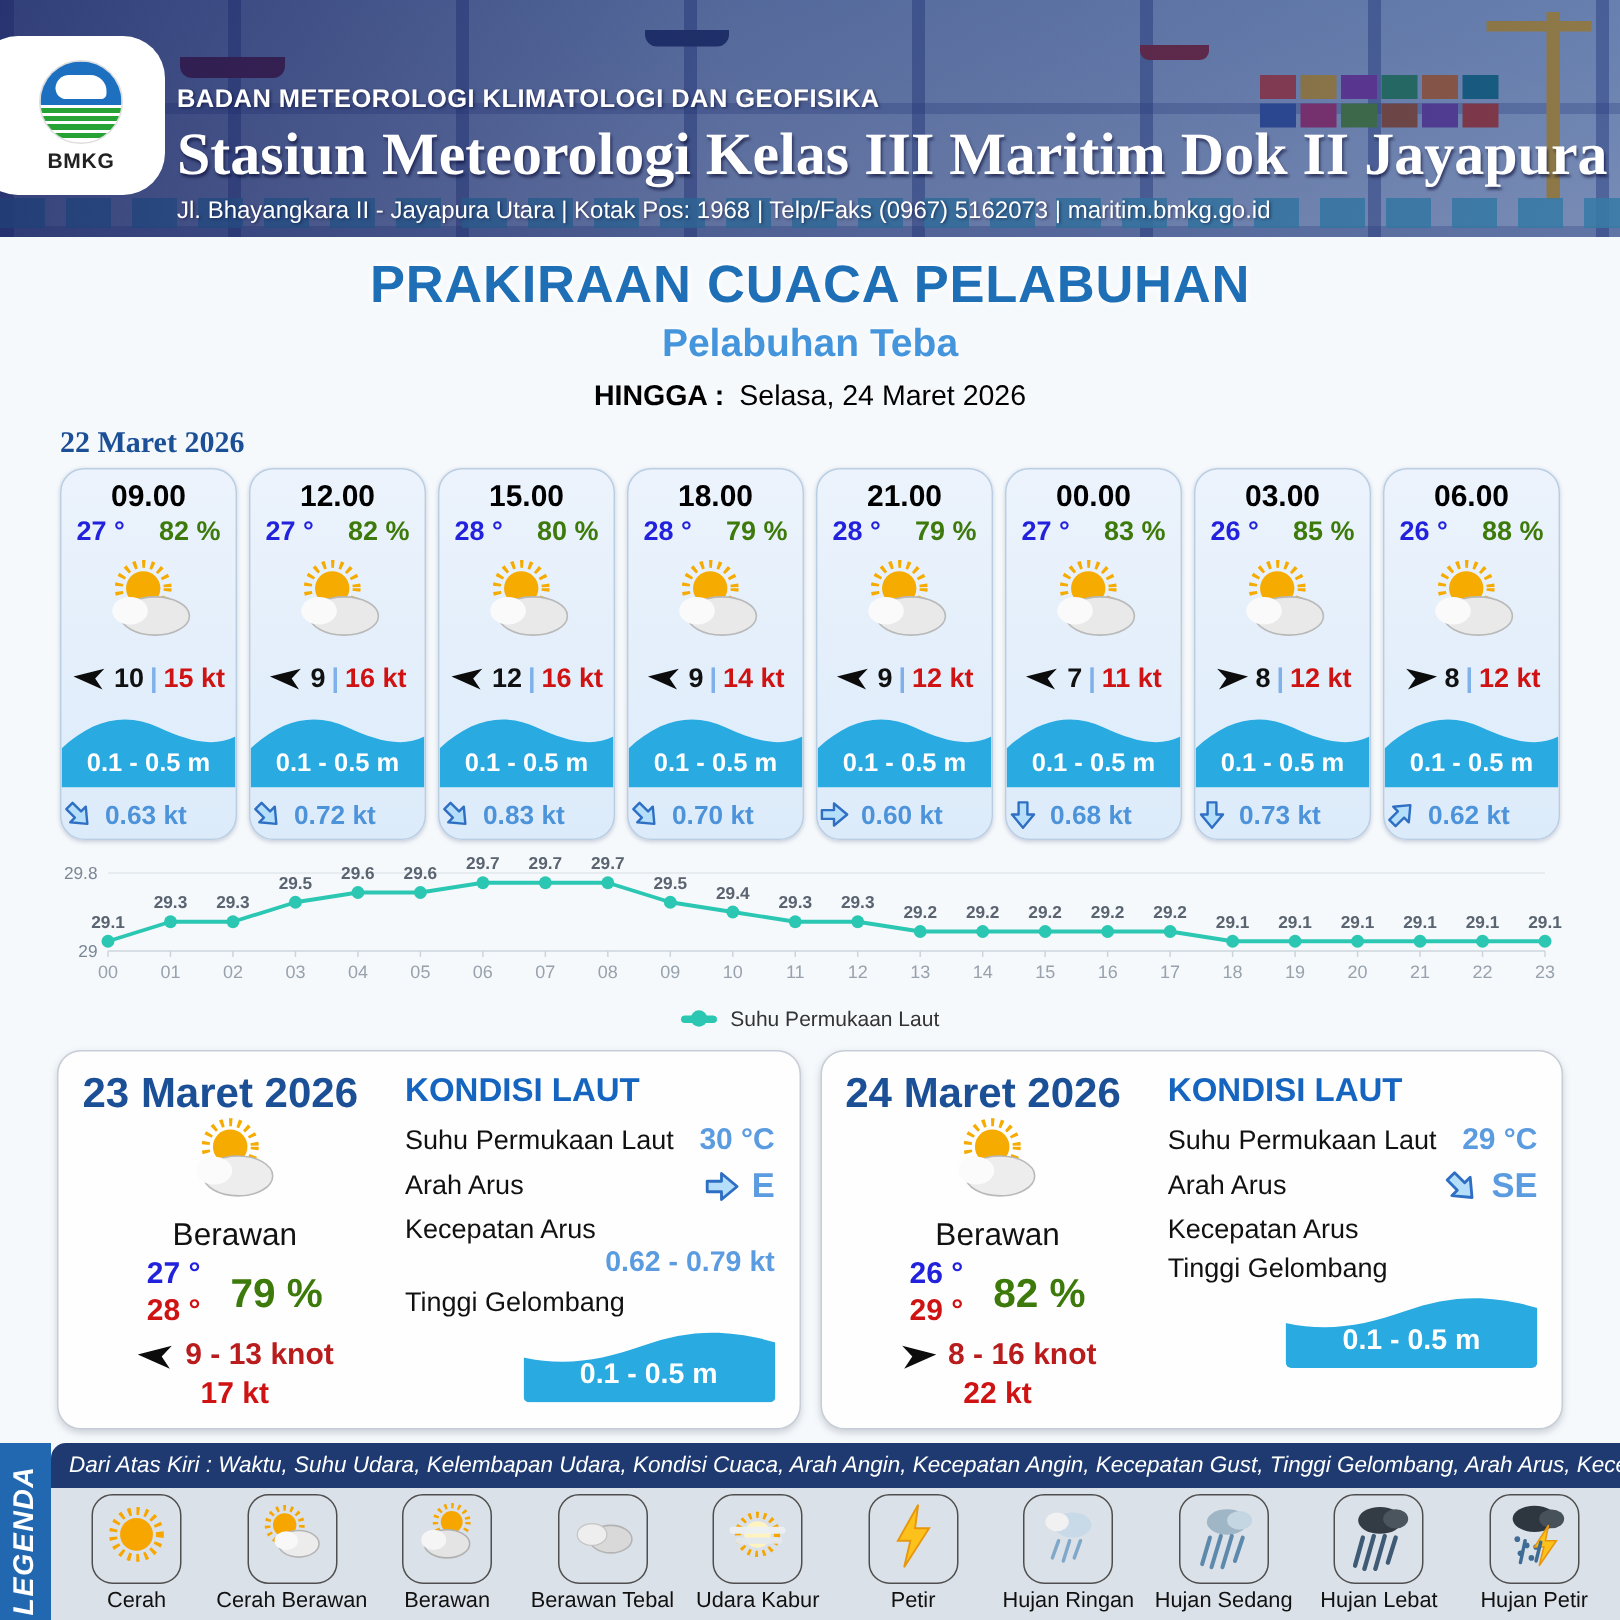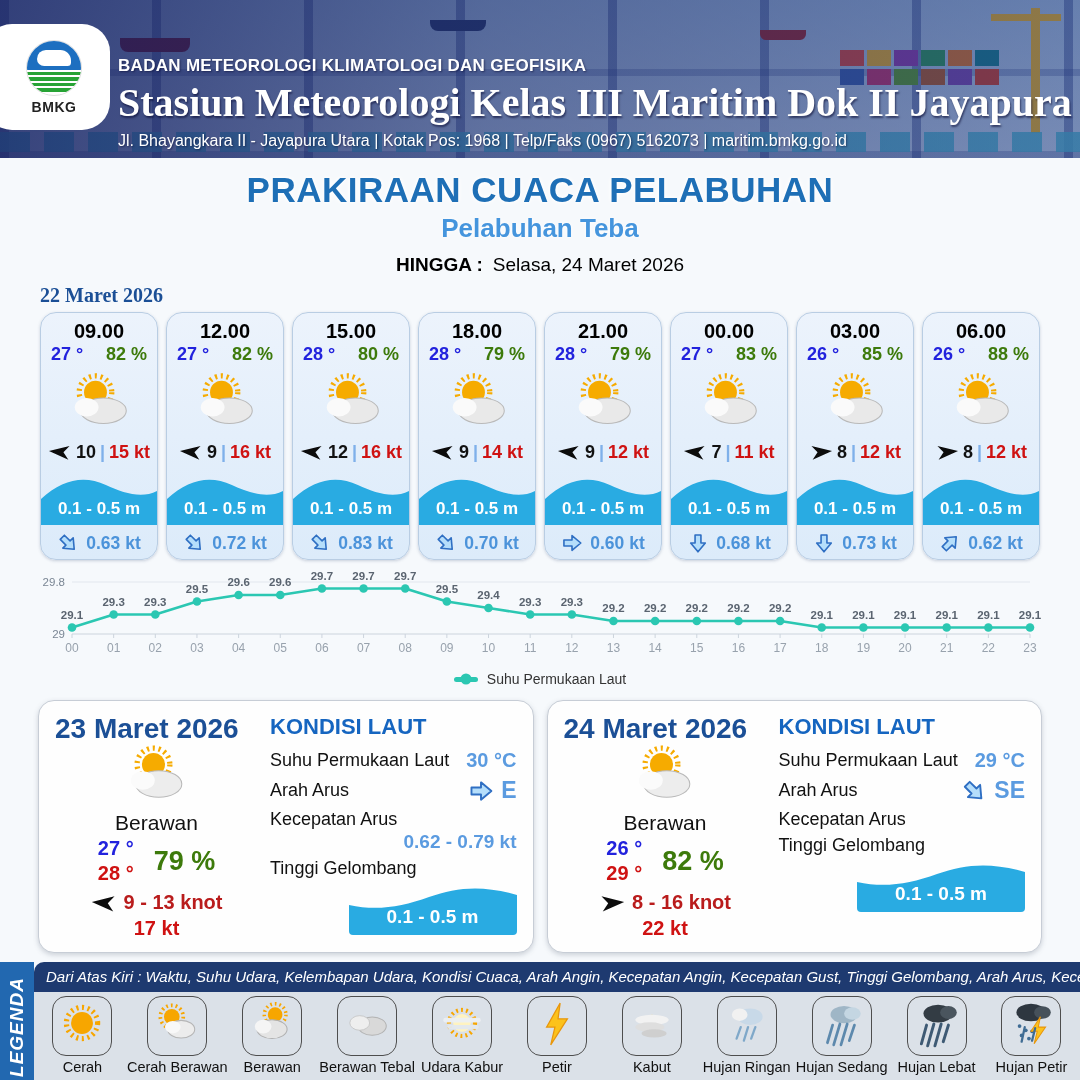--- a/index.html
+++ b/index.html
@@ -59,21 +59,21 @@
   .wicon-svg{width:88px;height:64px;}
   .f-wind{display:flex;align-items:center;justify-content:center;gap:4px;height:30px;}
   .dart{width:24px;height:18px;flex:none;}
   .f-ws{font-weight:bold;font-size:18px;color:#111;}
   .f-sep{color:#7fb0ea;font-weight:bold;font-size:18px;}
   .f-gust{color:#cf1212;font-weight:bold;font-size:18px;white-space:nowrap;}
   .f-wave{position:relative;height:56px;margin-top:2px;}
   .wave-svg{position:absolute;inset:0;width:100%;height:100%;}
   .f-wave-text{position:absolute;left:0;right:0;bottom:6px;text-align:center;color:#fff;
     font-weight:bold;font-size:17px;white-space:nowrap;}
-  .f-current{display:flex;align-items:center;justify-content:center;gap:7px;height:36px;}
+  .f-current{display:flex;align-items:center;gap:7px;height:36px;}
   .carrow{width:22px;height:22px;flex:none;}
   .f-curr-text{color:#4c93da;font-weight:bold;font-size:17.5px;}
 
   
   .chart-wrap{margin:8px 36px 0;}
   .chart-legend{display:flex;align-items:center;justify-content:center;gap:9px;height:22px;}
   .cl-mark{position:relative;width:24px;height:5px;border-radius:3px;background:#2bc7b2;}
   .cl-mark::after{content:"";position:absolute;left:50%;top:50%;width:11px;height:11px;border-radius:50%;
     background:#2bc7b2;transform:translate(-50%,-50%);}
   .cl-text{font-size:14px;color:#333;}
@@ -749,31 +749,20 @@
     <div class="leg-box">
       <span class="licon"><svg viewBox="0 0 48 48">
               <polygon points="27,4 14,27 22,27 18,44 34,19 25,19" fill="#fcc21b" stroke="#e8960c" stroke-width="1.2"></polygon>
             </svg></span>
     </div>
     <div class="leg-label">Petir</div>
   </div>
       <div class="leg-item">
     <div class="leg-box">
       <span class="licon"><svg viewBox="0 0 48 48">
-              <circle cx="24" cy="22" r="7" fill="#f9d877" opacity="0.8"></circle>
-              <ellipse cx="24" cy="20" rx="16" ry="5" fill="#f2f2f2"></ellipse>
-              <ellipse cx="22" cy="27" rx="14" ry="4.6" fill="#dedede"></ellipse>
-              <ellipse cx="26" cy="33" rx="12" ry="4" fill="#cfcfcf"></ellipse>
-            </svg></span>
-    </div>
-    <div class="leg-label">Kabut</div>
-  </div>
-      <div class="leg-item">
-    <div class="leg-box">
-      <span class="licon"><svg viewBox="0 0 48 48">
               <ellipse cx="27" cy="17" rx="12" ry="8" fill="#c8d9e8"></ellipse>
               <ellipse cx="17" cy="15" rx="7.5" ry="6" fill="#f1f1f1"></ellipse>
               <g stroke="#7fa8c9" stroke-width="2.2" stroke-linecap="round">
                 <line x1="18" y1="27" x2="14" y2="38"></line>
                 <line x1="25" y1="27" x2="21" y2="40"></line>
                 <line x1="32" y1="27" x2="28" y2="38"></line>
               </g>
             </svg></span>
     </div>
     <div class="leg-label">Hujan Ringan</div>

